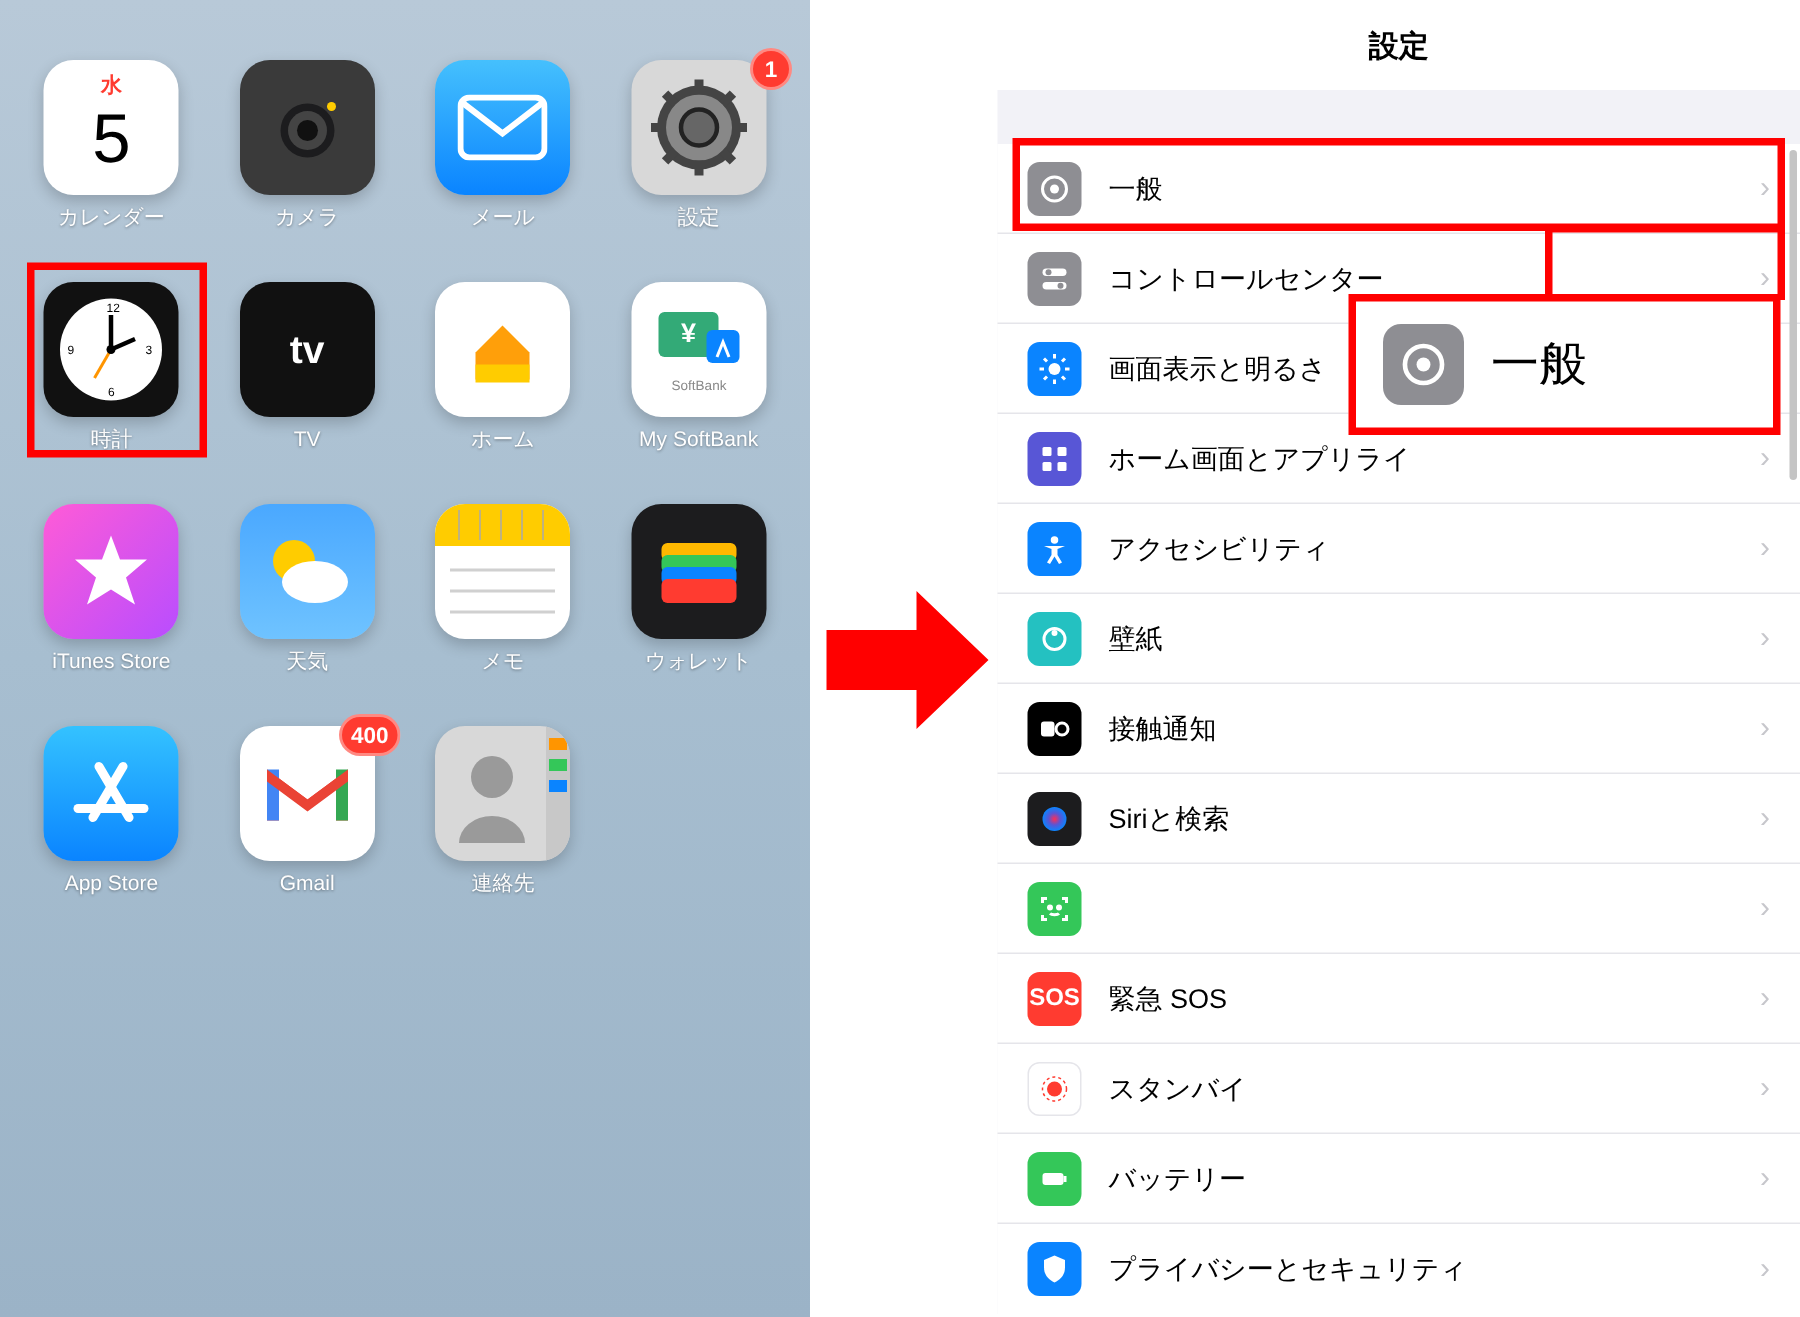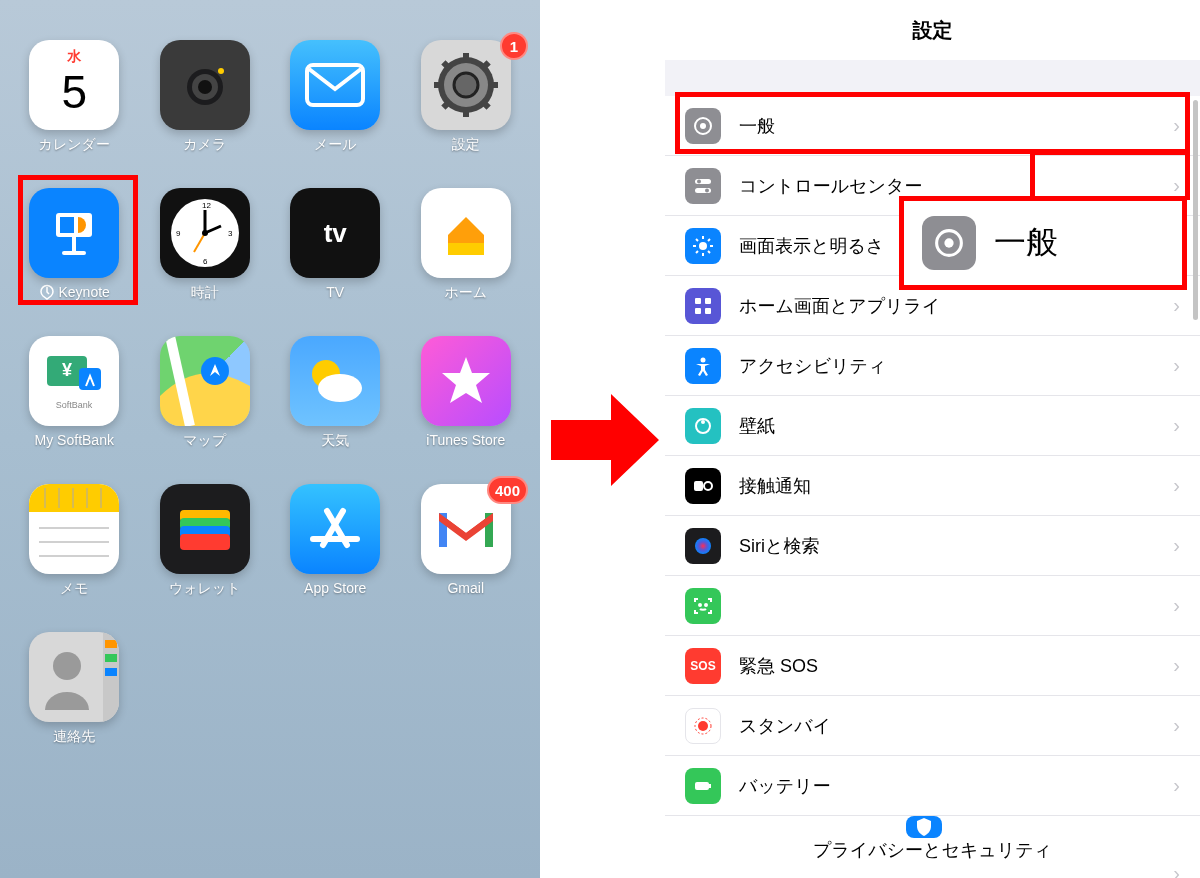--- a/index.html
+++ b/index.html
@@ -134,38 +134,20 @@
             <rect x="-3" y="-32" width="6" height="10" transform="rotate(135)"></rect>
                   <rect x="-3" y="22" width="6" height="10" transform="rotate(135)"></rect>
           </g>
               </g>
             </svg>
         </div>
         <div class="badge">1</div>
         <span class="app-label">設定</span>
       </div>
 
-      <div class="app">
-        <div class="icon ic-keynote">
-          <svg width="60" height="60" viewBox="0 0 60 60">
-              <rect x="12" y="10" width="36" height="24" rx="3" fill="#fff"></rect>
-              <rect x="28" y="34" width="4" height="14" fill="#fff"></rect>
-              <rect x="18" y="48" width="24" height="4" rx="2" fill="#fff"></rect>
-              <rect x="16" y="14" width="14" height="16" fill="#0a84ff"></rect>
-              <path d="M34 14 a8 8 0 1 1 0 16z" fill="#ff9500"></path>
-            </svg>
-        </div>
-        <span class="app-label">
-          <svg style="display:inline;vertical-align:-3px" width="16" height="16" viewBox="0 0 16 16">
-              <path d="M4 12 a6 6 0 1 1 8 0 l-4 3z" fill="none" stroke="#fff" stroke-width="1.5"></path>
-              <path d="M8 3v5l2 2" stroke="#fff" stroke-width="1.5" fill="none"></path>
-            </svg>
-          <span>Keynote</span>
-        </span>
-      </div>
 
       <div class="app">
         <div class="icon ic-clock">
           <svg width="78" height="78" viewBox="0 0 78 78">
               <circle cx="39" cy="39" r="34" fill="#fff"></circle>
               <g stroke="#000">
                 <line x1="39" y1="39" x2="39" y2="16" stroke-width="3"></line>
                 <line x1="39" y1="39" x2="55" y2="32" stroke-width="3"></line>
               </g>
               <line x1="39" y1="39" x2="28" y2="58" stroke="#ff9500" stroke-width="2"></line>
@@ -205,49 +187,38 @@
               <rect x="8" y="10" width="40" height="30" rx="4" fill="#3a7"></rect>
               <text x="28" y="30" font-size="18" fill="#fff" text-anchor="middle" font-weight="bold">¥</text>
               <rect x="40" y="22" width="22" height="22" rx="4" fill="#0a84ff"></rect>
               <path d="M47 40 l4-10 4 10" stroke="#fff" stroke-width="2" fill="none"></path>
               <text x="35" y="62" font-size="9" fill="#888" text-anchor="middle">SoftBank</text>
             </svg>
         </div>
         <span class="app-label">My SoftBank</span>
       </div>
 
-      <div class="app">
-        <div class="icon ic-maps">
-          <svg width="90" height="90" viewBox="0 0 90 90">
-              <path d="M0 60 Q40 20 90 50 L90 90 L0 90 Z" fill="#ffd54a"></path>
-              <path d="M10 0 L30 90" stroke="#fff" stroke-width="10"></path>
-              <circle cx="55" cy="35" r="14" fill="#0a84ff"></circle>
-              <path d="M55 28 L60 40 L55 36 L50 40Z" fill="#fff"></path>
-            </svg>
-        </div>
-        <span class="app-label">マップ</span>
+
+      <div class="app">
+        <div class="icon ic-itunes">
+          <svg width="56" height="56" viewBox="0 0 56 56">
+              <path d="M28 4 L34 20 L52 20 L38 32 L44 50 L28 40 L12 50 L18 32 L4 20 L22 20Z" fill="#fff"></path>
+            </svg>
+        </div>
+        <span class="app-label">iTunes Store</span>
       </div>
 
       <div class="app">
         <div class="icon ic-weather">
           <svg width="70" height="70" viewBox="0 0 70 70">
               <circle cx="26" cy="28" r="14" fill="#ffcc00"></circle>
               <ellipse cx="40" cy="42" rx="22" ry="14" fill="#fff"></ellipse>
             </svg>
         </div>
         <span class="app-label">天気</span>
-      </div>
-
-      <div class="app">
-        <div class="icon ic-itunes">
-          <svg width="56" height="56" viewBox="0 0 56 56">
-              <path d="M28 4 L34 20 L52 20 L38 32 L44 50 L28 40 L12 50 L18 32 L4 20 L22 20Z" fill="#fff"></path>
-            </svg>
-        </div>
-        <span class="app-label">iTunes Store</span>
       </div>
 
       <div class="app">
         <div class="icon ic-notes">
           <svg width="90" height="90" viewBox="0 0 90 90">
               <rect width="90" height="28" fill="#ffcc00"></rect>
               <g stroke="#d0d0d0" stroke-width="2">
                 <line x1="10" y1="44" x2="80" y2="44"></line>
                 <line x1="10" y1="58" x2="80" y2="58"></line>
                 <line x1="10" y1="72" x2="80" y2="72"></line>
@@ -441,21 +412,21 @@
             <svg width="22" height="22" viewBox="0 0 22 22" fill="none" stroke="#fff" stroke-width="2">
               <path d="M3 7V4h3M19 7V4h-3M3 15v3h3M19 15v3h-3"></path>
               <circle cx="8" cy="10" r="1" fill="#fff"></circle>
               <circle cx="14" cy="10" r="1" fill="#fff"></circle>
               <path d="M8 14c1 1 5 1 6 0"></path>
             </svg>
           </div>
         <span class="chev">›</span>
       </div>
       <div class="row">
-        <div class="ricon ri-sos" style="font-size:12px;">SOS</div>
+        <div class="ricon ri-sos" style="font-size:16px;">SOS</div>
         <span class="rlabel">緊急 SOS</span>
         <span class="chev">›</span>
       </div>
       <div class="row">
         <div class="ricon ri-exposure">
             <svg width="22" height="22" viewBox="0 0 22 22">
               <circle cx="11" cy="11" r="5" fill="#ff3b30"></circle>
               <circle cx="11" cy="11" r="8" fill="none" stroke="#ff3b30" stroke-width="1" stroke-dasharray="2 2"></circle>
             </svg>
           </div>
@@ -465,21 +436,21 @@
       <div class="row">
         <div class="ricon ri-battery">
             <svg width="22" height="22" viewBox="0 0 22 22" fill="#fff">
               <rect x="3" y="7" width="14" height="8" rx="2"></rect>
               <rect x="17" y="9" width="2" height="4"></rect>
             </svg>
           </div>
         <span class="rlabel">バッテリー</span>
         <span class="chev">›</span>
       </div>
-      <div class="row" style="border-bottom:none;flex-direction:column;">
+      <div class="row" style="border-bottom:none;">
         <div class="ricon ri-privacy">
             <svg width="22" height="22" viewBox="0 0 22 22" fill="#fff">
               <path d="M11 2l7 3v5c0 5-3 8-7 10-4-2-7-5-7-10V5z"></path>
             </svg>
           </div>
         <span class="rlabel">プライバシーとセキュリティ</span>
         <span class="chev">›</span>
       </div>
     </div>
 

